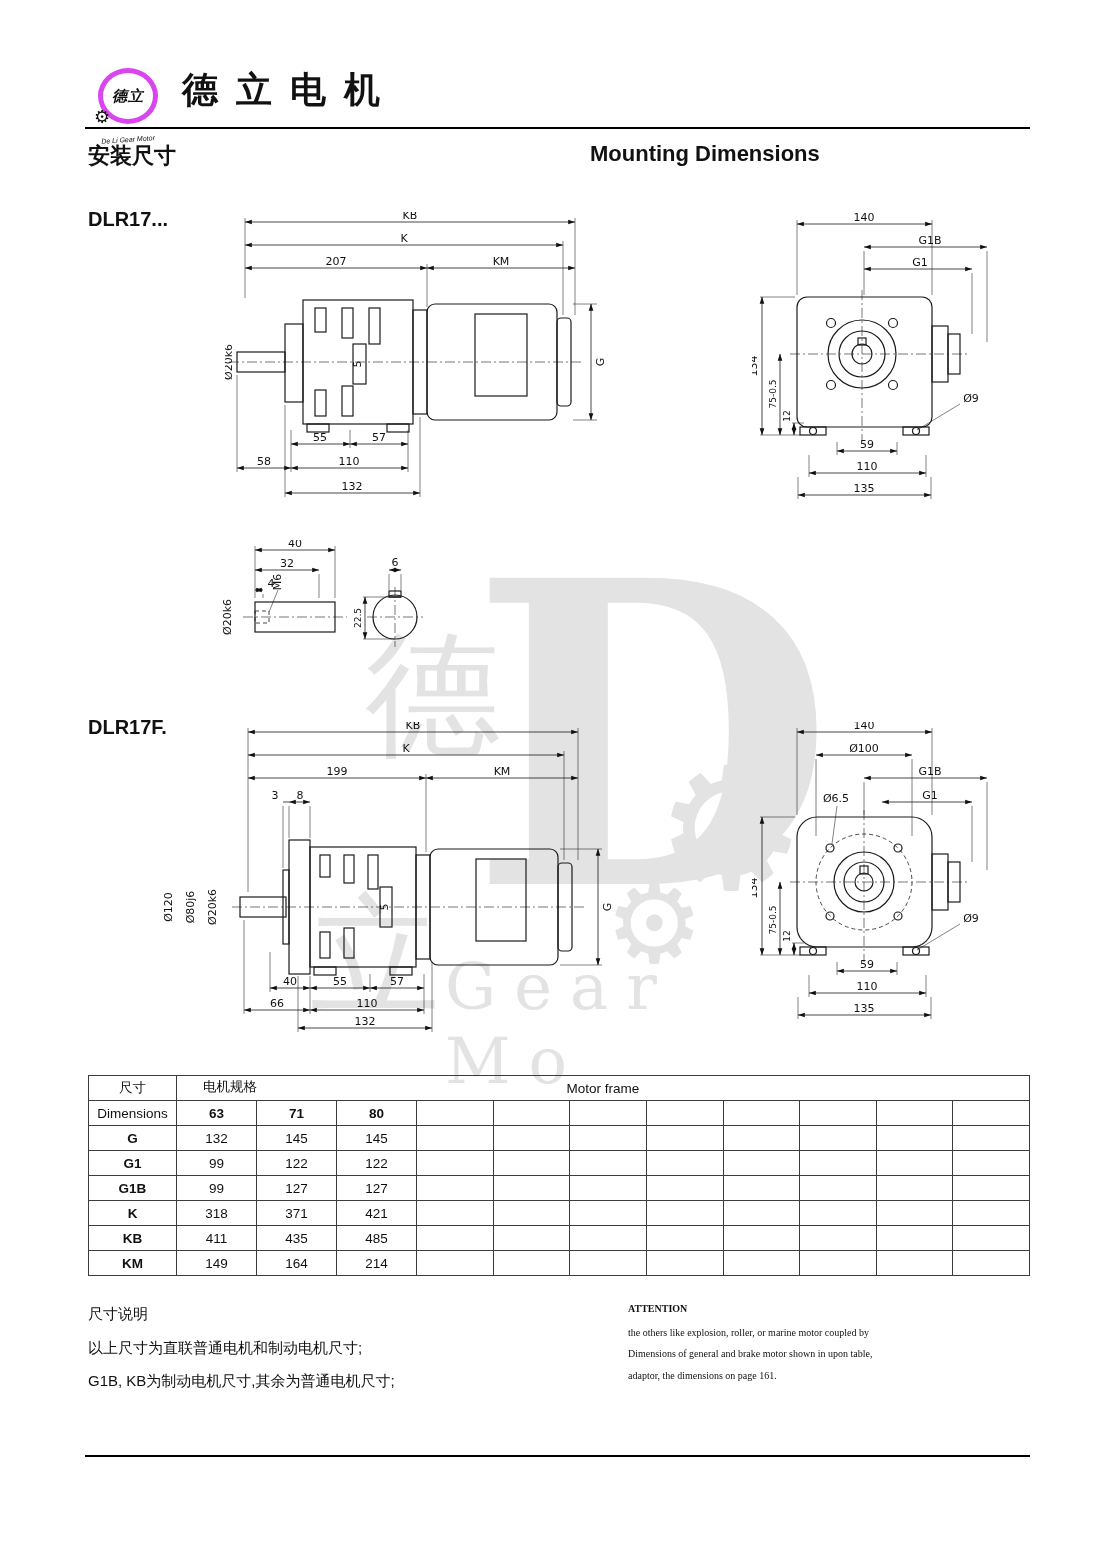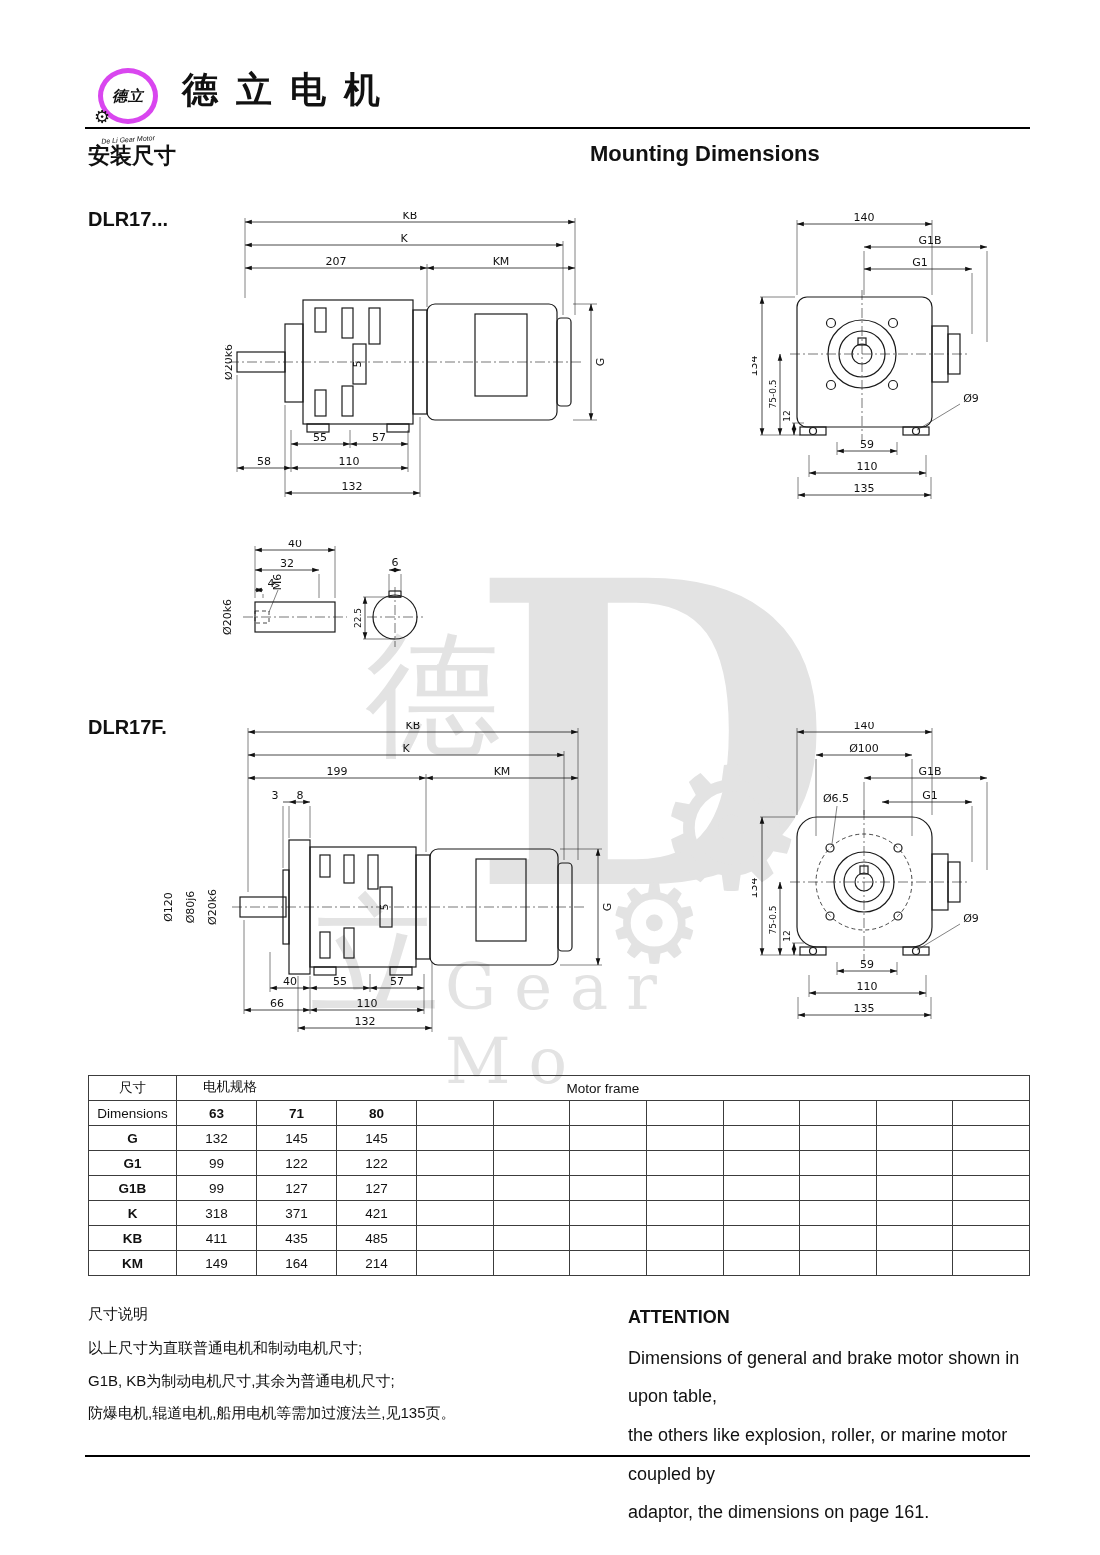--- a/index.html
+++ b/index.html
@@ -41,21 +41,21 @@
   
   .dim-table{position:absolute;left:88px;top:1075px;width:942px;border-collapse:collapse;table-layout:fixed;z-index:2;background:transparent;}
   .dim-table td{border:1px solid #3c3c3c;height:24px;text-align:center;font-size:13.5px;padding:0 2px;}
   .dim-table td.c1{width:88px;}
   .dim-table .fr{font-weight:bold;}
   .dim-table .rl{font-weight:bold;}
   .hdr-merge{position:relative;text-align:center;}
   .hdr-merge .spec{position:absolute;left:26px;top:2px;font-weight:normal;}
   
   .notes-cn{position:absolute;left:88px;top:1298px;width:480px;font-size:15px;line-height:2.15;z-index:2;}
-  .notes-en{position:absolute;left:628px;top:1298px;width:404px;font-size:18px;line-height:2.15;z-index:2;}
+  .notes-en{position:absolute;left:628px;top:1298px;width:404px;font-size:10px;line-height:2.15;z-index:2;font-family:Liberation Serif, serif;}
   .note-title{font-weight:normal;margin-bottom:2px;}
   .note-title.b{font-weight:bold;}
   
   .footer-rule{position:absolute;left:85px;top:1455px;width:945px;height:2px;background:#000;}
   .page-num{position:absolute;left:0;top:1468px;width:1100px;text-align:center;font-size:19px;}
 </style>
 </head>
 <body>
 
 <div class="page">
@@ -499,24 +499,23 @@
           <td></td>
           <td></td>
       </tr>
     </tbody>
   </table>
 
   <div class="notes-cn">
     <div class="note-title">尺寸说明</div>
     <div>以上尺寸为直联普通电机和制动电机尺寸;</div>
     <div>G1B, KB为制动电机尺寸,其余为普通电机尺寸;</div>
-    <div>防爆电机,辊道电机,船用电机等需加过渡法兰,见135页。</div>
   </div>
   <div class="notes-en">
     <div class="note-title b">ATTENTION</div>
+    <div>the others like explosion, roller, or marine motor coupled by</div>
     <div>Dimensions of general and brake motor shown in upon table,</div>
-    <div>the others like explosion, roller, or marine motor coupled by</div>
     <div>adaptor, the dimensions on page 161.</div>
   </div>
 
   <div class="footer-rule"></div>
 
 </div>
 
 </body></html>

